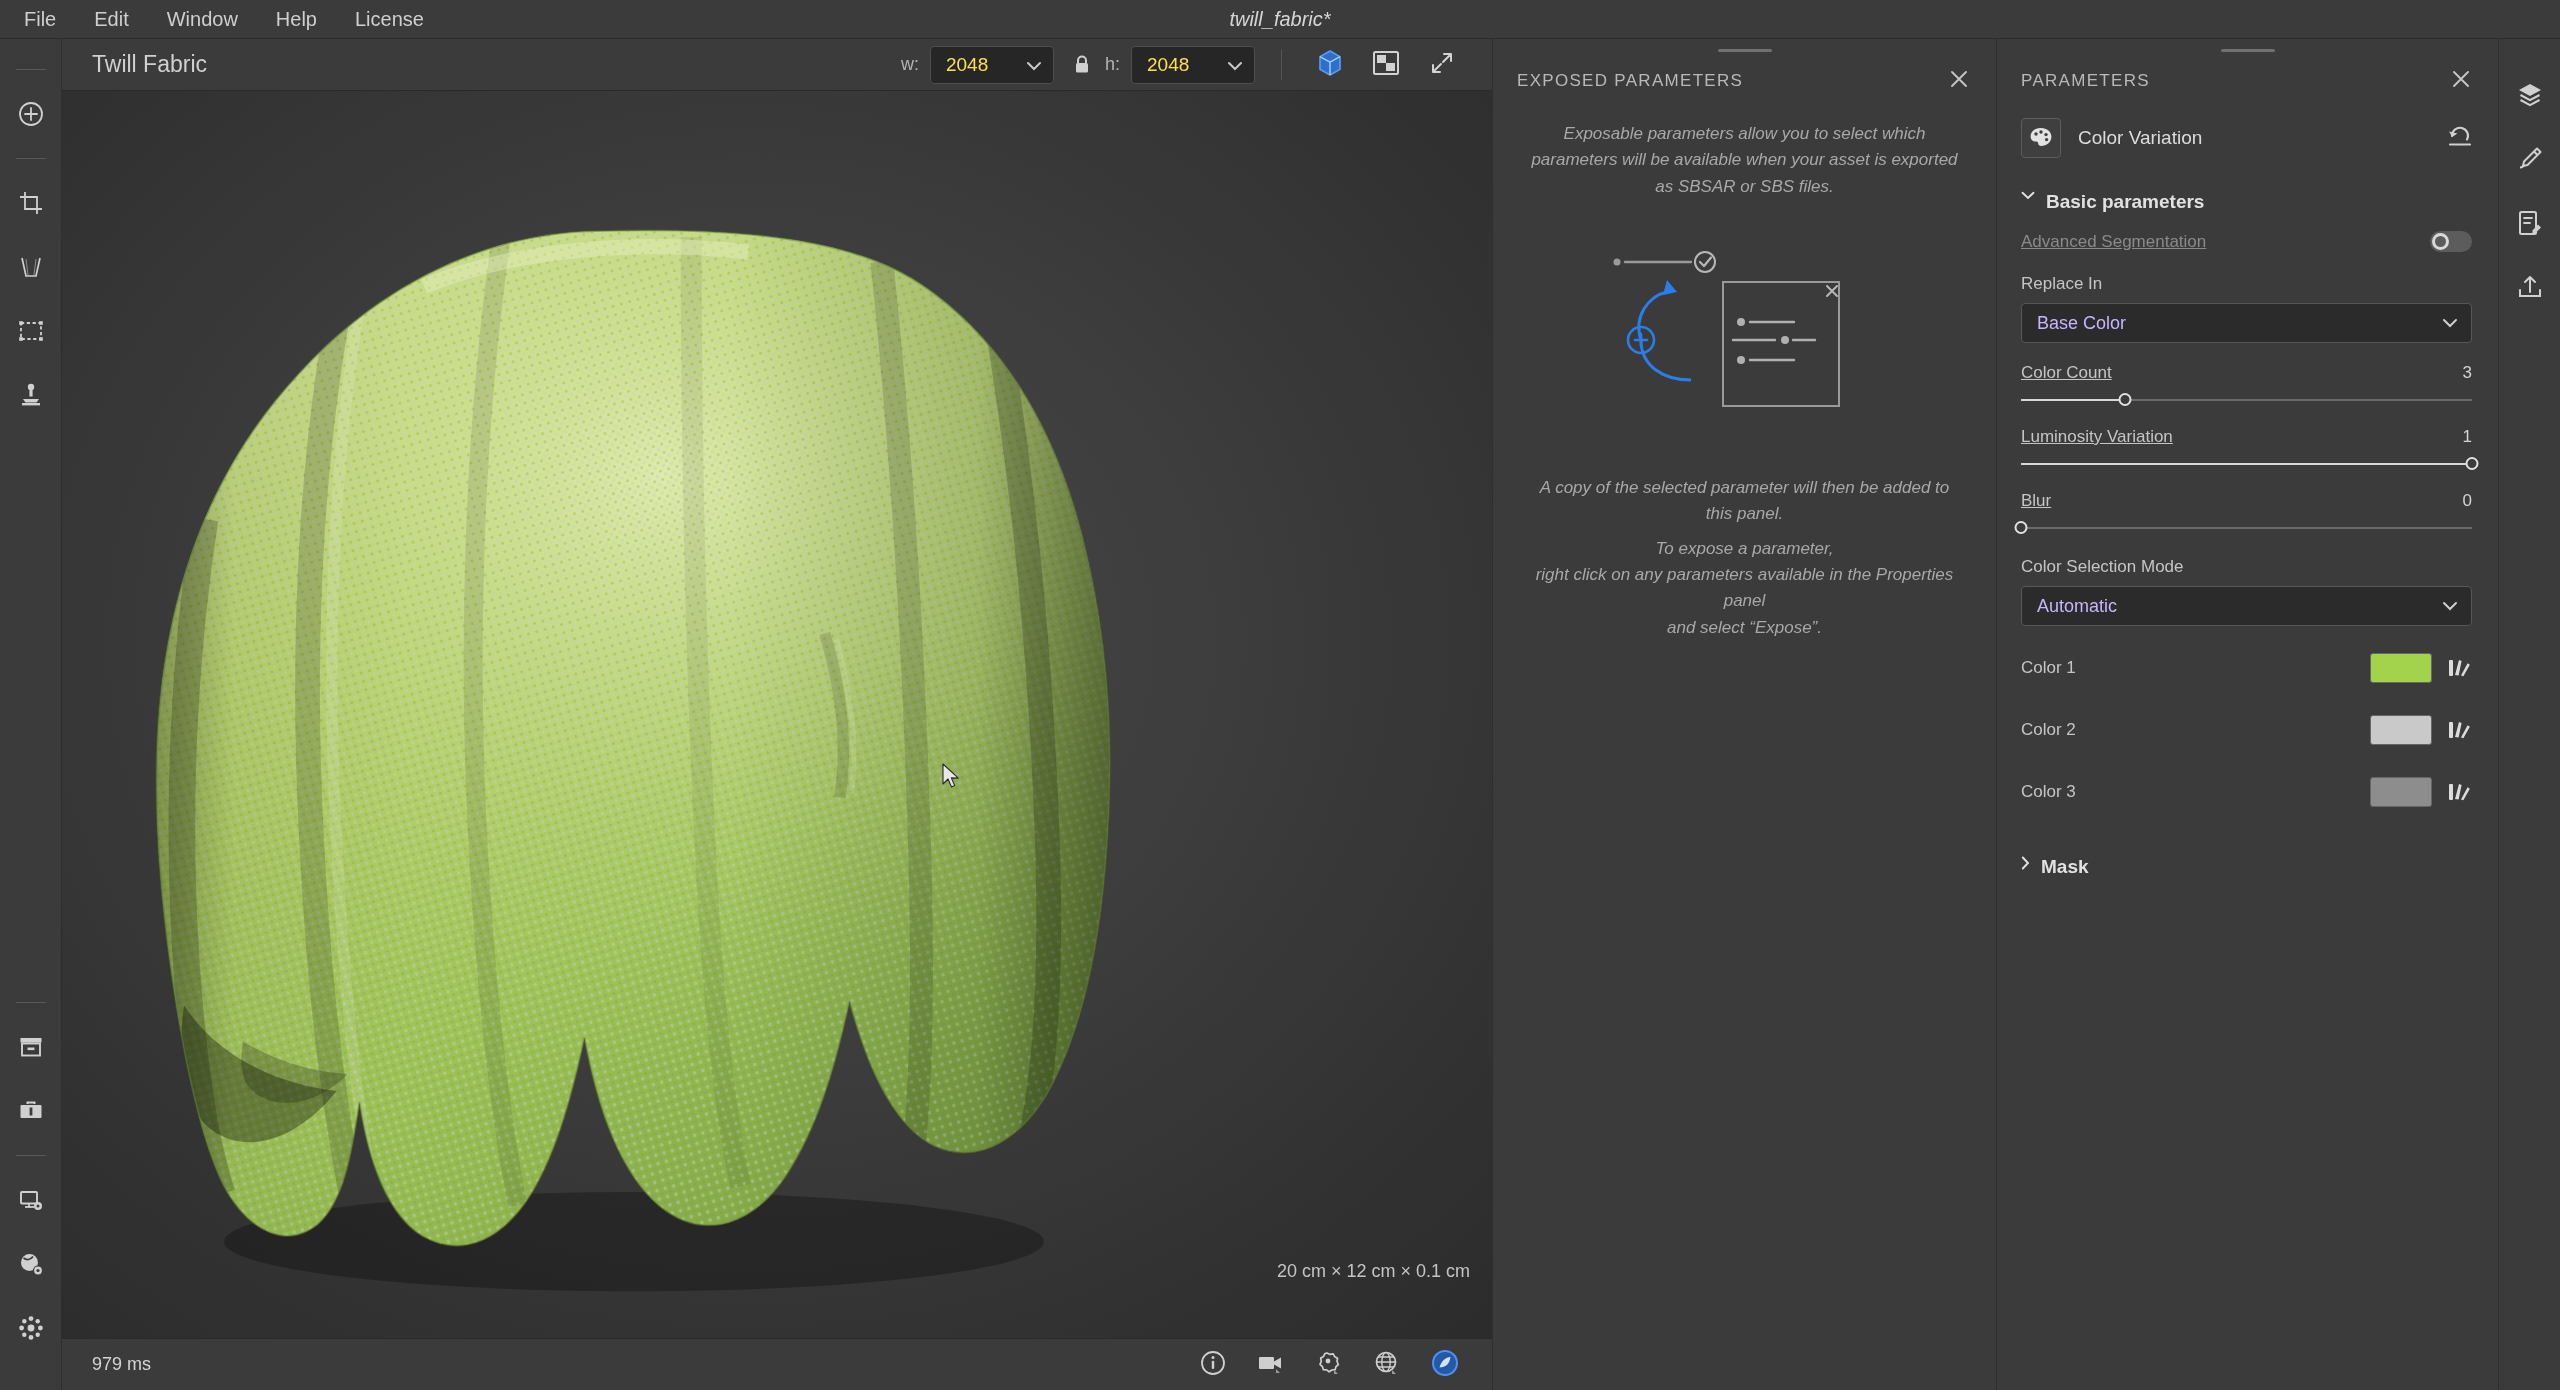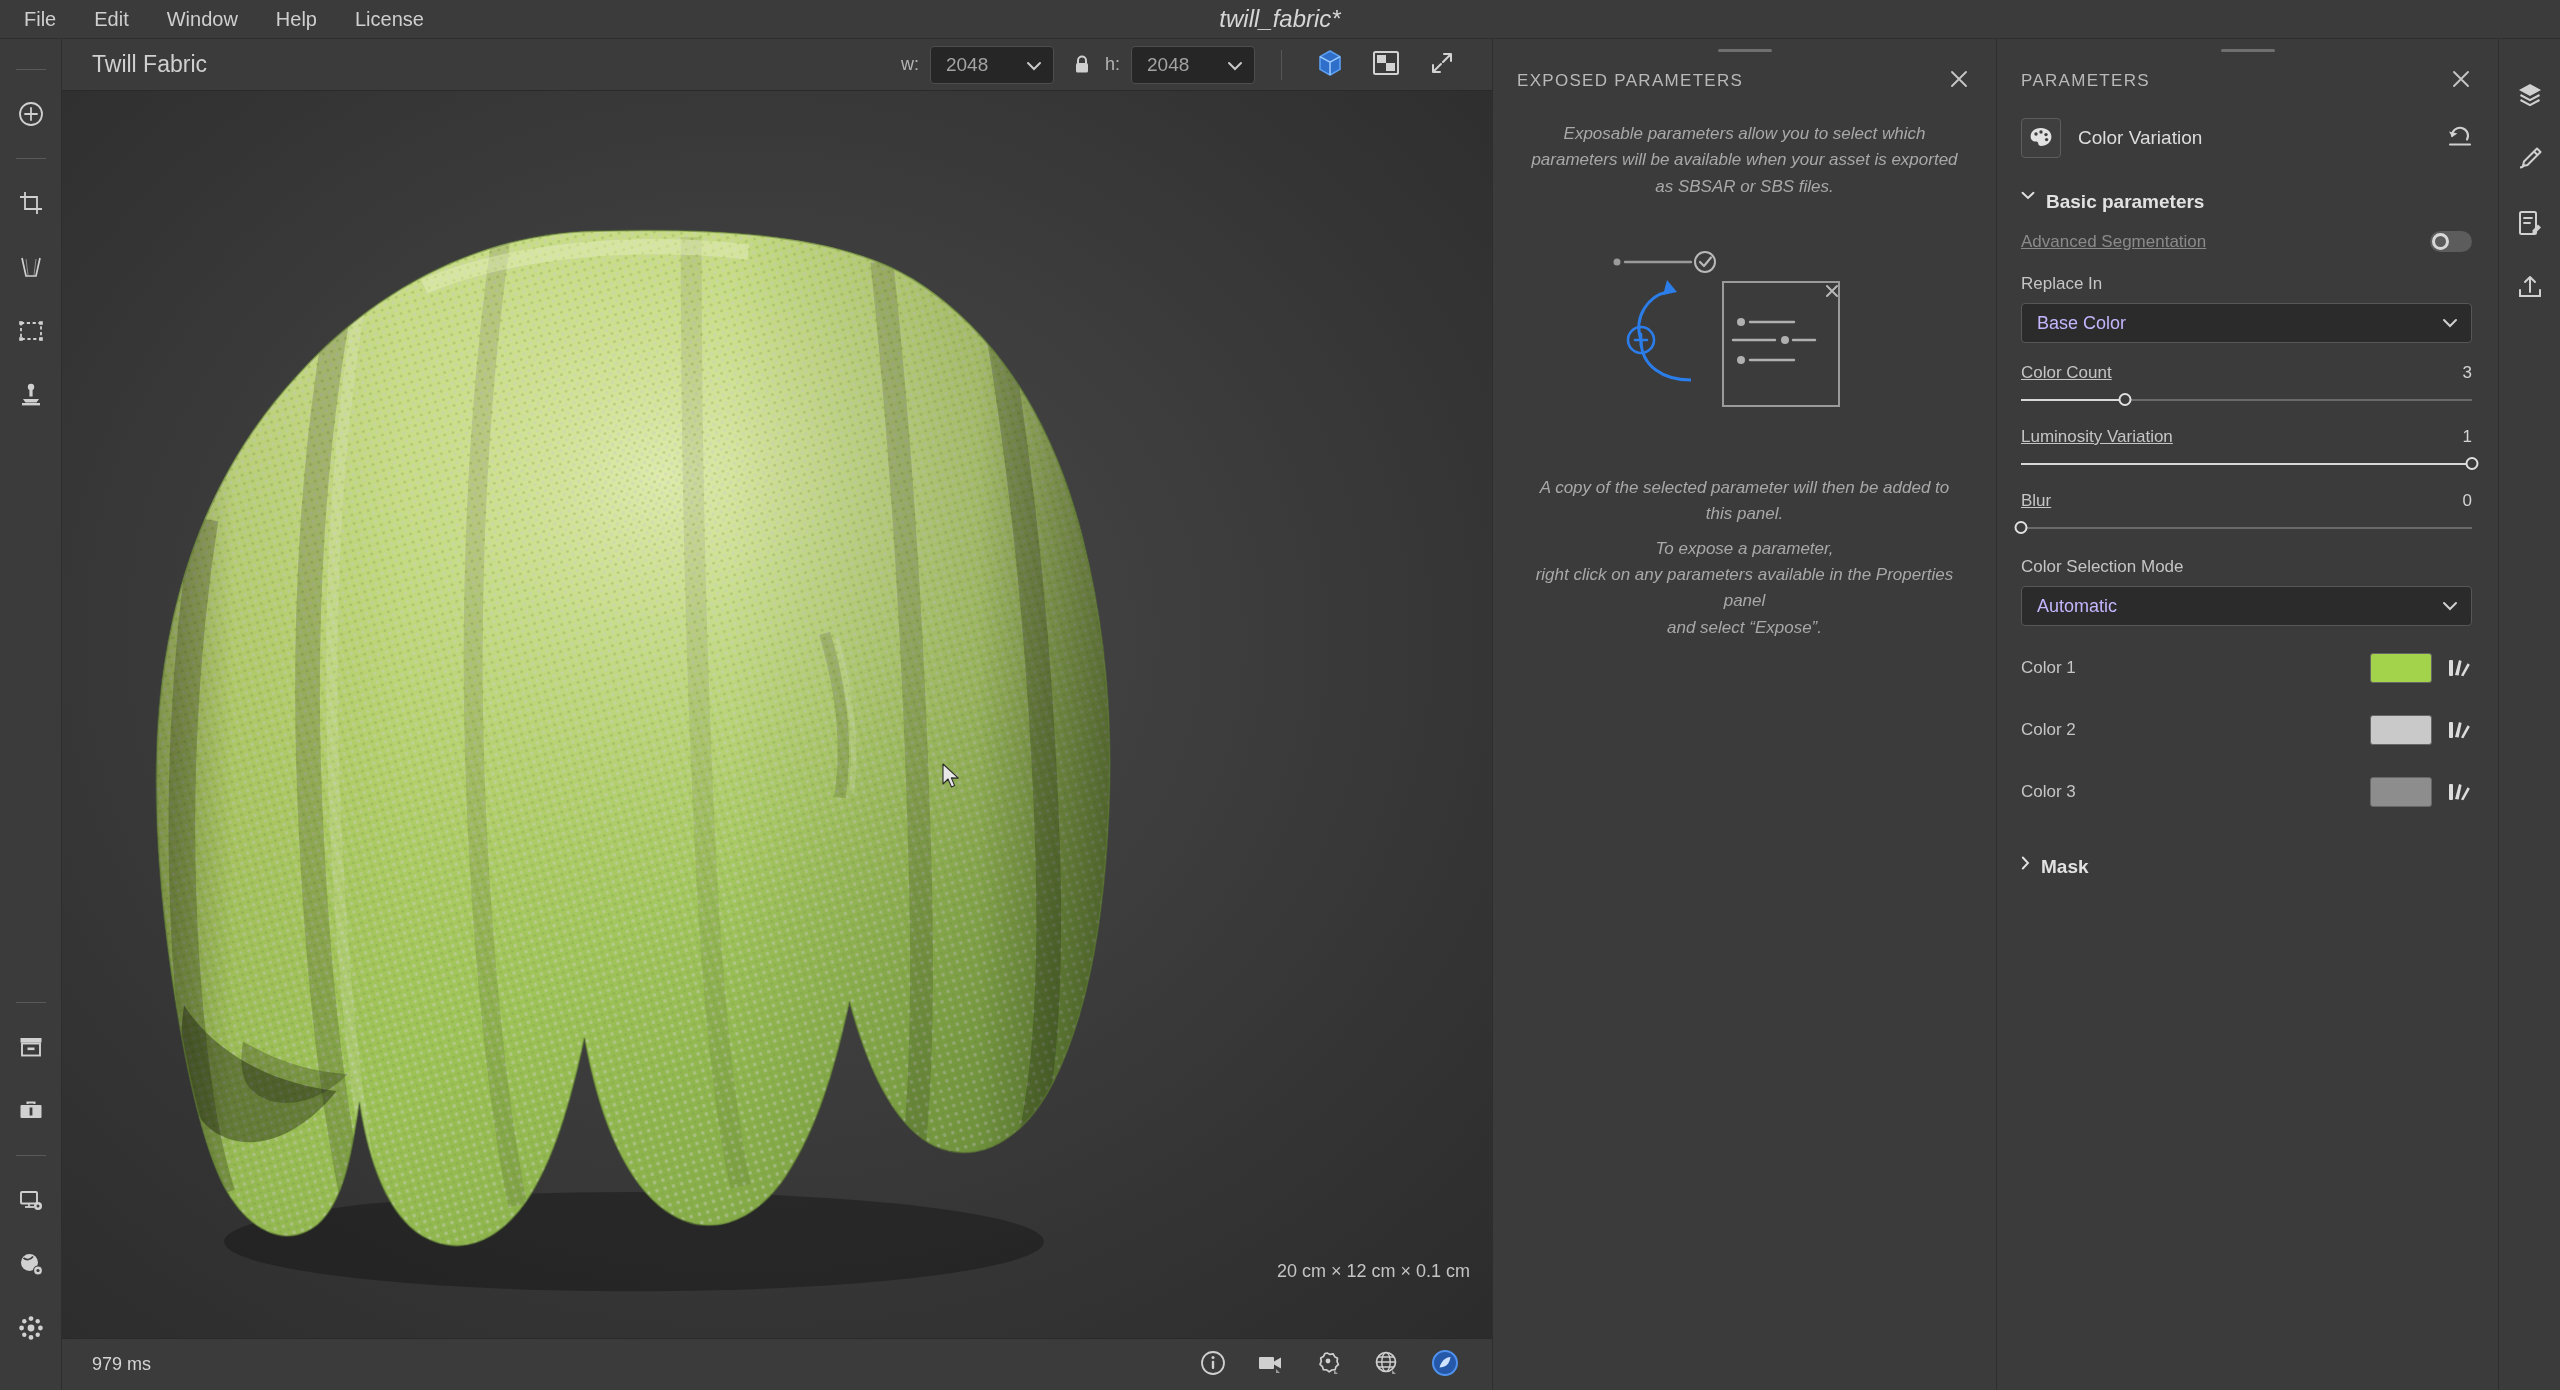--- a/index.html
+++ b/index.html
@@ -17,21 +17,21 @@
     height: 39px; background: #3b3b3b; display: flex; align-items: center;
     position: relative; flex: 0 0 39px; border-bottom: 1px solid #2e2e2e;
   }
   .menu-item {
     font-size: 20px; color: #cfcfcf; padding: 0 16px; margin-left: 6px;
     line-height: 39px; cursor: default;
   }
   .menu-item:first-child { margin-left: 8px; }
   .doc-title {
     position: absolute; left: 0; right: 0; text-align: center;
-    font-size: 24px; font-style: italic; color: #d6d6d6; pointer-events: none;
+    font-size: 20px; font-style: italic; color: #d6d6d6; pointer-events: none;
   }
 
   
   .body { flex: 1; display: flex; min-height: 0; }
 
   
   .leftbar {
     width: 62px; background: #3b3b3b; flex: 0 0 62px;
     display: flex; flex-direction: column; align-items: center;
     padding-top: 18px; border-right: 1px solid #2e2e2e;
@@ -52,21 +52,21 @@
     padding: 0 22px 0 30px; flex: 0 0 52px; border-bottom: 1px solid #2a2a2a;
   }
   .view-tab { font-size: 23px; color: #d0d0d0; }
   .tb-spacer { flex: 1; }
   .tb-label { font-size: 18px; color: #b4b4b4; margin-right: 11px; }
   .num-select {
     width: 124px; height: 38px; background: #262626; border: 1px solid #4e4e4e;
     border-radius: 4px; display: flex; align-items: center; justify-content: space-between;
     padding: 0 11px 0 15px; cursor: pointer;
   }
-  .num-select span { font-size: 19px; color: #a3a3a3; }
+  .num-select span { font-size: 19px; color: #fde047; }
   .lock-icon { margin: 0 14px 0 19px; display: flex; align-items: center; }
   .tb-div { width: 1px; height: 30px; background: #565656; margin: 0 20px 0 26px; }
   .tb-ico { width: 40px; height: 40px; display: flex; align-items: center; justify-content: center;
             margin: 0 8px; cursor: pointer; border-radius: 3px; }
 
   
   .viewport { position: relative; flex: 1; overflow: hidden;
               background: radial-gradient(ellipse 78% 78% at 48% 44%, #4a4a4a 0%, #3d3d3d 42%, #333 72%, #2b2b2b 100%); }
   .cloth-wrap { position: absolute; inset: 0; }
   .dims {

